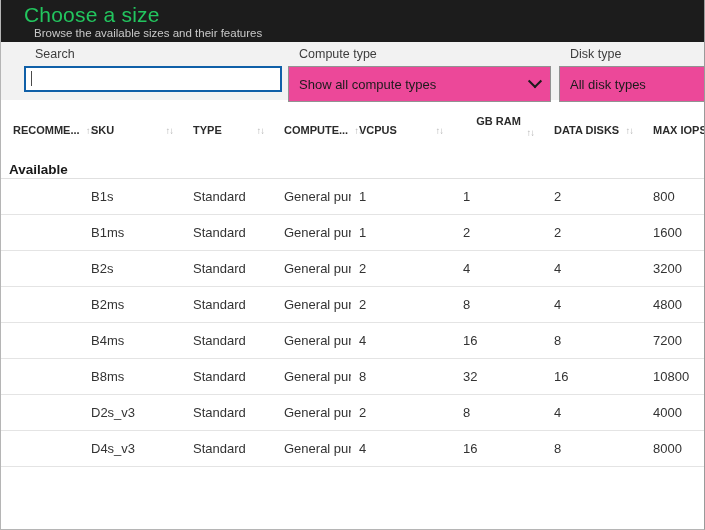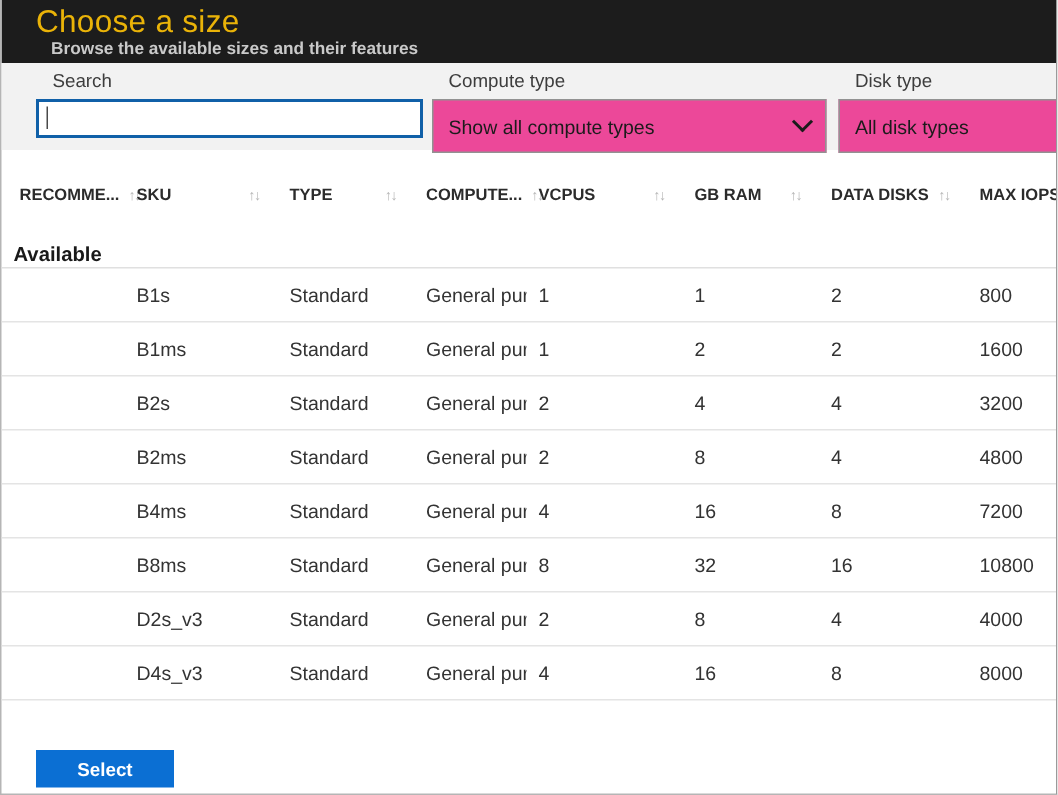--- a/index.html
+++ b/index.html
@@ -3,22 +3,22 @@
 <meta charset="utf-8">
 <style>
   html,body{margin:0;padding:0;background:#ffffff;font-family:"Liberation Sans",sans-serif;}
   .window{
     position:relative;width:705px;height:530px;box-sizing:border-box;overflow:hidden;
     background:#ffffff;
     border-left:1px solid #b5b5b5;border-right:1px solid #9a9a9a;border-bottom:1px solid #b5b5b5;
   }
   
   .hdr{background:#1c1c1c;height:42px;box-sizing:border-box;padding:3px 0 0 23px;color:#fff;}
-  .hdr h1{margin:0;font-size:21px;font-weight:400;line-height:24px;letter-spacing:.2px;color:#eab308;}
-  .hdr .sub{font-size:11.5px;font-weight:bold;color:#c9c9c9;line-height:13px;padding-left:10px;}
+  .hdr h1{margin:0;font-size:21px;font-weight:400;line-height:24px;letter-spacing:.2px;color:#22c55e;}
+  .hdr .sub{font-size:11.5px;font-weight:normal;color:#c9c9c9;line-height:13px;padding-left:10px;}
   
   .filters{position:relative;background:#f2f2f2;height:58px;}
   .fgroup{position:absolute;top:5px;}
   .fgroup label{display:block;font-size:12.5px;color:#3d3d3d;margin:0 0 5px 11px;line-height:14px;}
   .f-search{left:23px;}
   .searchwrap{position:relative;width:258px;height:26px;}
   .searchwrap input{width:258px;height:26px;box-sizing:border-box;border:2px solid #1060a8;background:#fff;
     padding:0 6px;font-size:13px;font-family:inherit;outline:none;}
   .caret{position:absolute;left:7px;top:5px;width:1px;height:15px;background:#4a4a4a;}
   .f-compute{left:287px;}
@@ -29,21 +29,21 @@
   .dd-compute{width:263px;}
   .dd-disk{width:250px;}
   .chev{width:8px;height:8px;border-right:2px solid #1b1b1b;border-bottom:2px solid #1b1b1b;
     transform:rotate(45deg) translate(-2px,-2px);flex:none;}
   
   .grid-head{display:flex;padding-top:15px;height:30px;box-sizing:content-box;width:754px;}
   .hcell{display:flex;align-items:center;box-sizing:border-box;padding-left:8px;padding-right:12px;}
   .hlabel{font-size:11px;font-weight:bold;color:#2b2b2b;white-space:nowrap;}
   .sort{margin-left:auto;padding-left:6px;font-size:9.5px;color:#b5b5b5;letter-spacing:-1px;white-space:nowrap;}
   .c1{width:82px;padding-left:12px;}.c2{width:102px;}.c3{width:91px;}.c4{width:75px;}
-  .c5{width:104px;}.c6{width:91px;}.c7{width:99px;justify-content:space-between;}.c8{width:110px;}
+  .c5{width:104px;}.c6{width:91px;flex-direction:column;}.c7{width:99px;justify-content:space-between;}.c8{width:110px;}
   .group{font-size:13.5px;font-weight:bold;color:#191919;line-height:16px;
     padding:17px 0 0 8px;border-bottom:1px solid #e0e0e0;}
   .row{display:flex;align-items:center;height:36px;box-sizing:border-box;
     border-bottom:1px solid #e4e4e4;font-size:13px;color:#333;width:754px;cursor:pointer;}
   .cell{box-sizing:border-box;padding-left:8px;white-space:nowrap;overflow:hidden;}
   
   .select-btn{position:absolute;left:23px;top:500px;width:92px;height:25px;
     background:#0b6fd3;color:#ffffff;border:none;font-family:inherit;
     font-size:12.5px;font-weight:bold;cursor:pointer;}
 </style>
@@ -193,14 +193,13 @@
     <div class="cell c3">Standard</div>
     <div class="cell c4">General purpose</div>
     <div class="cell c5">4</div>
     <div class="cell c6">16</div>
     <div class="cell c7">8</div>
     <div class="cell c8">8000</div>
   </div>
       </div>
   </div>
 
-  <button class="select-btn">Select</button>
 </div>
 
 </body></html>

